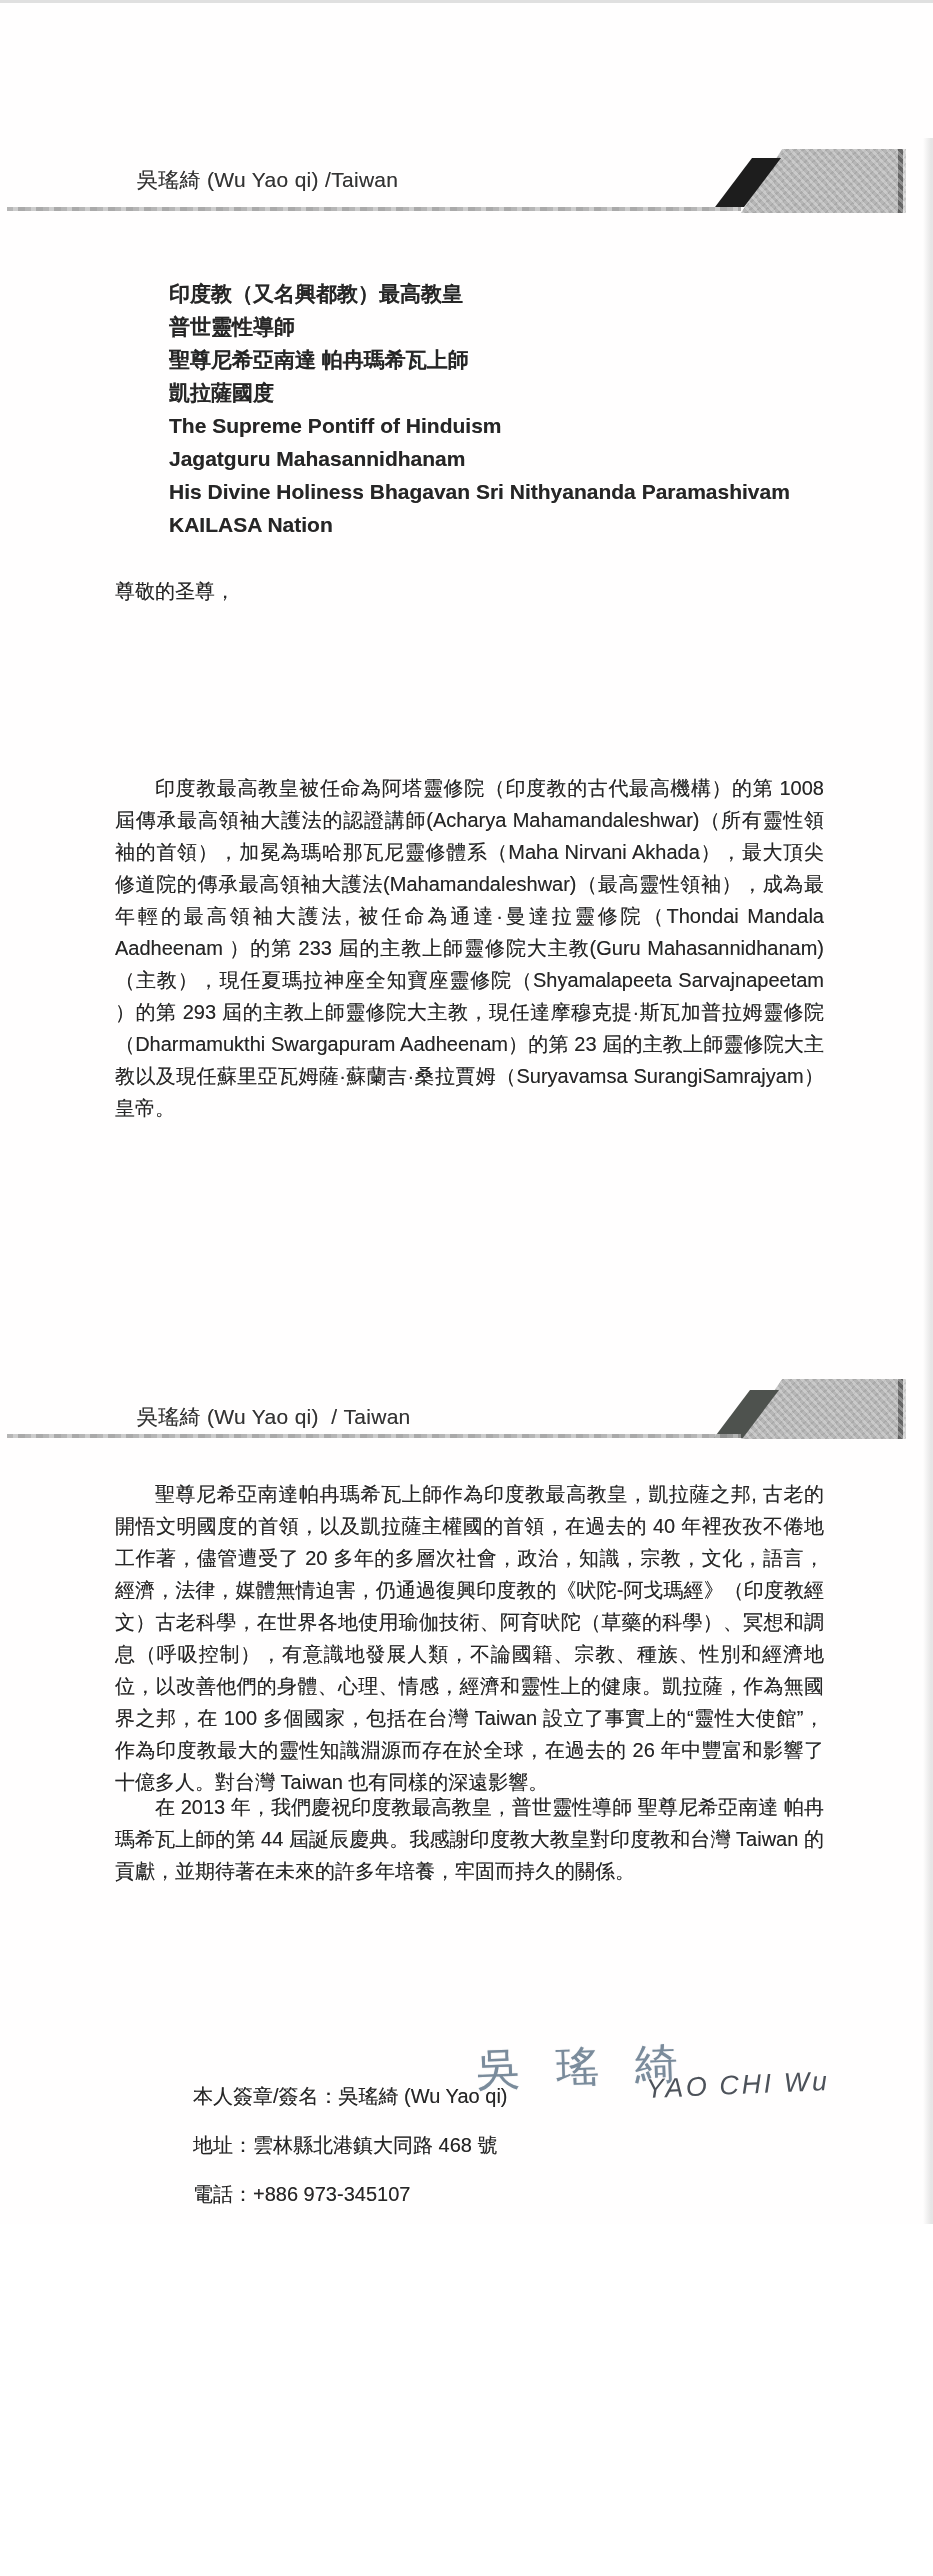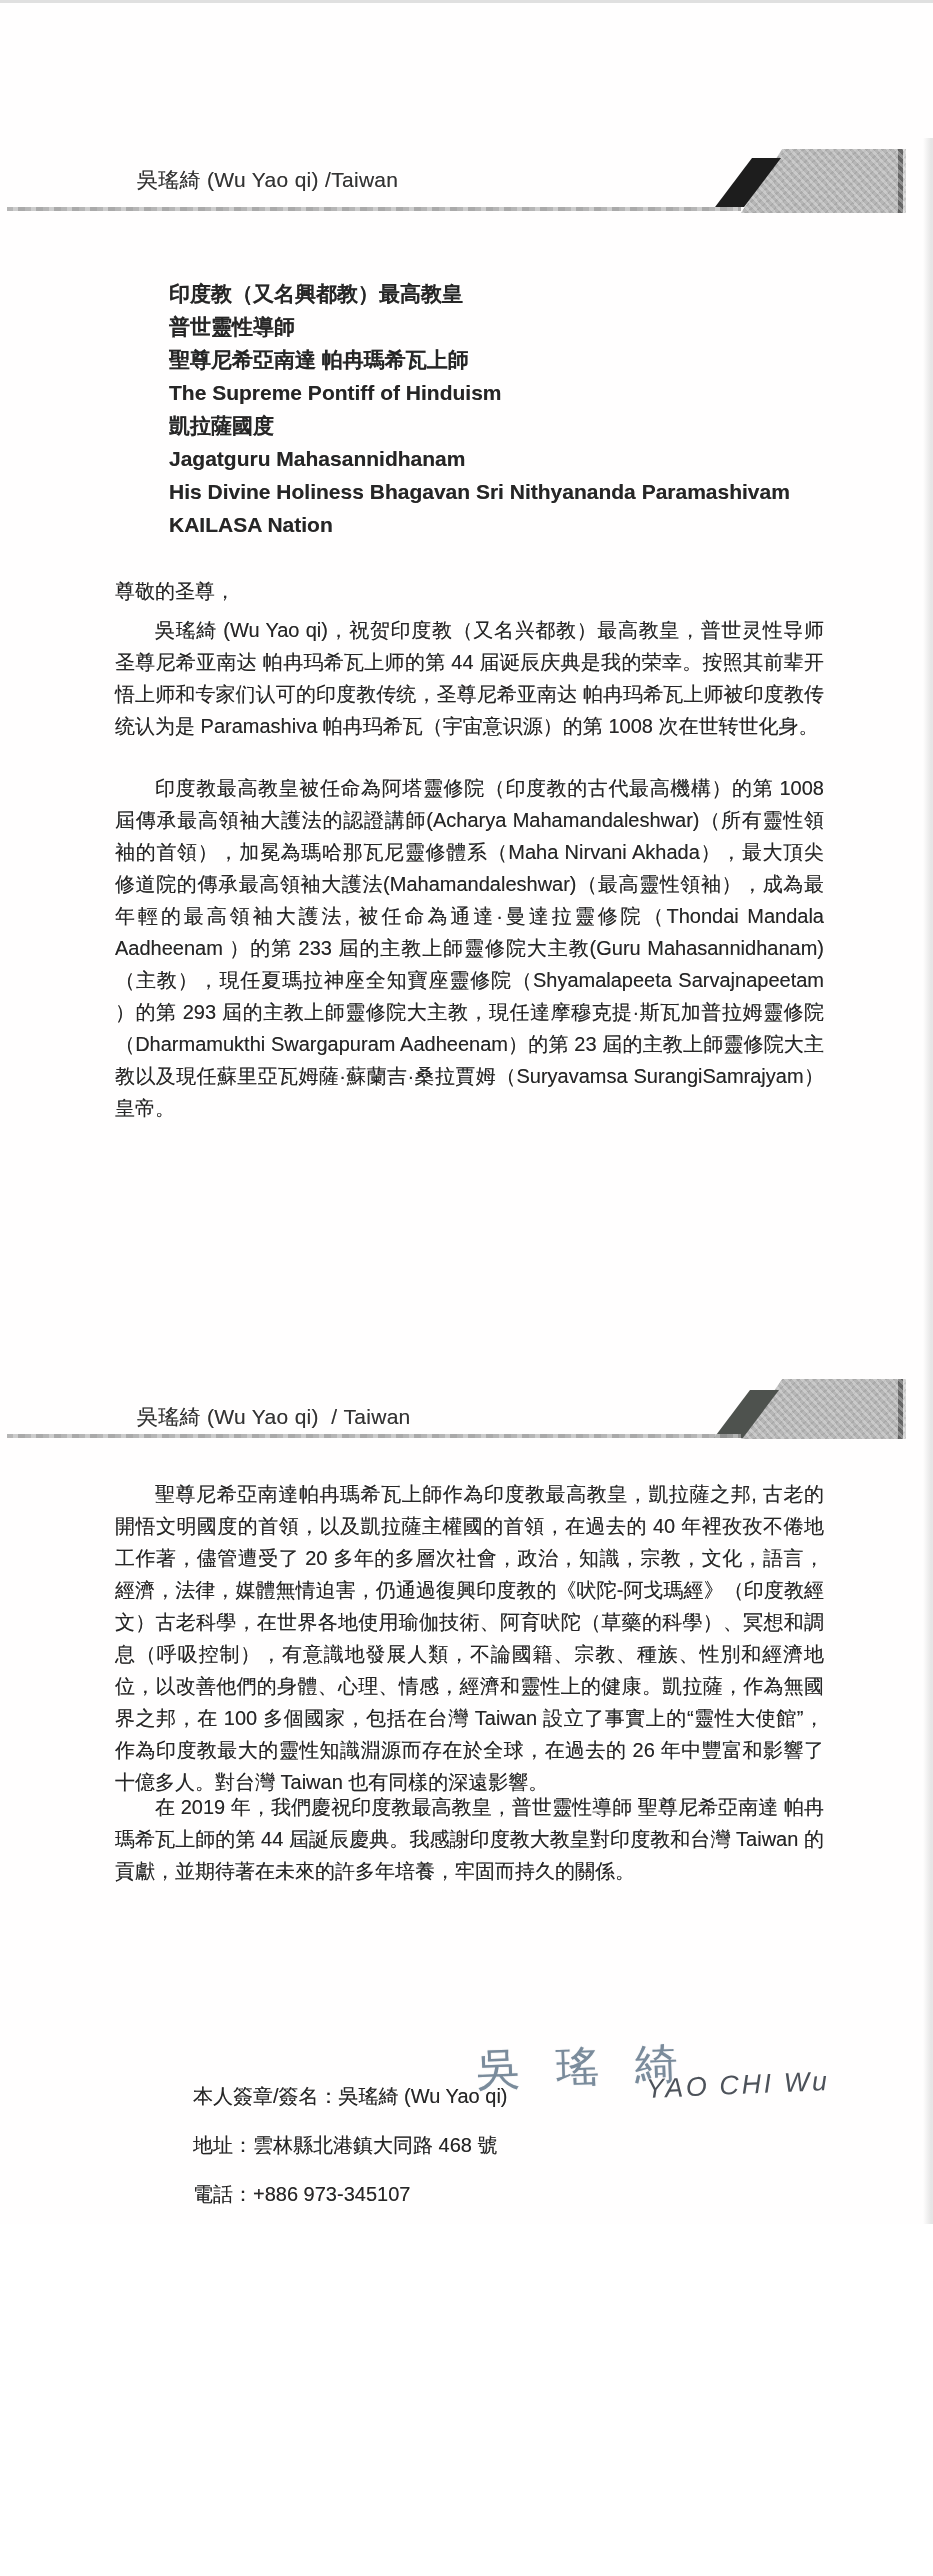--- a/index.html
+++ b/index.html
@@ -107,41 +107,40 @@
     <div class="header-name" style="top:166px;">吳瑤綺 (Wu Yao qi) /Taiwan</div>
     <div class="mark-light" style="top:149px;"></div>
     <div class="mark-dark" style="left:752px;top:158px;"></div>
     <div class="header-rule" style="top:207px;"></div>
   </div>
 
   <div class="recipient">
     <div class="r-line">印度教（又名興都教）最高教皇</div>
     <div class="r-line">普世靈性導師</div>
     <div class="r-line">聖尊尼希亞南達 帕冉瑪希瓦上師</div>
+    <div class="r-line">凱拉薩國度</div>
     <div class="r-line">The Supreme Pontiff of Hinduism</div>
-    <div class="r-line">凱拉薩國度</div>
     <div class="r-line">Jagatguru Mahasannidhanam</div>
     <div class="r-line">His Divine Holiness Bhagavan Sri Nithyananda Paramashivam</div>
     <div class="r-line">KAILASA Nation</div>
   </div>
 
   <div class="salutation">尊敬的圣尊，</div>
 
-  <div class="para p1a">吳瑤綺 (Wu Yao qi)，祝贺印度教（又名兴都教）最高教皇，普世灵性导师 圣尊尼希亚南达 帕冉玛希瓦上师的第 44 届诞辰庆典是我的荣幸。按照其前辈开悟上师和专家们认可的印度教传统，圣尊尼希亚南达 帕冉玛希瓦上师被印度教传统认为是 Paramashiva 帕冉玛希瓦（宇宙意识源）的第 1008 次在世转世化身。</div>
   <div class="para p1b">印度教最高教皇被任命為阿塔靈修院（印度教的古代最高機構）的第 1008 屆傳承最高領袖大護法的認證講師(Acharya Mahamandaleshwar)（所有靈性領袖的首領），加冕為瑪哈那瓦尼靈修體系（Maha Nirvani Akhada），最大頂尖修道院的傳承最高領袖大護法(Mahamandaleshwar)（最高靈性領袖），成為最年輕的最高領袖大護法, 被任命為通達·曼達拉靈修院（Thondai Mandala Aadheenam ）的第 233 屆的主教上師靈修院大主教(Guru Mahasannidhanam)（主教），現任夏瑪拉神座全知寶座靈修院（Shyamalapeeta Sarvajnapeetam ）的第 293 屆的主教上師靈修院大主教，現任達摩穆克提·斯瓦加普拉姆靈修院（Dharmamukthi Swargapuram Aadheenam）的第 23 屆的主教上師靈修院大主教以及現任蘇里亞瓦姆薩·蘇蘭吉·桑拉賈姆（Suryavamsa SurangiSamrajyam）皇帝。</div>
 
   <div>
     <div class="header-name" style="top:1403px;">吳瑤綺 (Wu Yao qi)  / Taiwan</div>
     <div class="mark-light" style="top:1379px;height:60px;"></div>
     <div class="mark-dark p2" style="left:750px;top:1390px;height:48px;"></div>
     <div class="header-rule" style="top:1434px;"></div>
   </div>
 
   <div class="para p2a">聖尊尼希亞南達帕冉瑪希瓦上師作為印度教最高教皇，凱拉薩之邦, 古老的開悟文明國度的首領，以及凱拉薩主權國的首領，在過去的 40 年裡孜孜不倦地工作著，儘管遭受了 20 多年的多層次社會，政治，知識，宗教，文化，語言，經濟，法律，媒體無情迫害，仍通過復興印度教的《吠陀-阿戈瑪經》（印度教經文）古老科學，在世界各地使用瑜伽技術、阿育吠陀（草藥的科學）、冥想和調息（呼吸控制），有意識地發展人類，不論國籍、宗教、種族、性別和經濟地位，以改善他們的身體、心理、情感，經濟和靈性上的健康。凱拉薩，作為無國界之邦，在 100 多個國家，包括在台灣 Taiwan 設立了事實上的“靈性大使館”，作為印度教最大的靈性知識淵源而存在於全球，在過去的 26 年中豐富和影響了十億多人。對台灣 Taiwan 也有同樣的深遠影響。</div>
-  <div class="para p2b">在 2019 年，我們慶祝印度教最高教皇，普世靈性導師 聖尊尼希亞南達 帕冉瑪希瓦上師的第 44 屆誕辰慶典。我感謝印度教大教皇對印度教和台灣 Taiwan 的貢獻，並期待著在未來的許多年培養，牢固而持久的關係。</div>
+  <div class="para p2b">在 2013 年，我們慶祝印度教最高教皇，普世靈性導師 聖尊尼希亞南達 帕冉瑪希瓦上師的第 44 屆誕辰慶典。我感謝印度教大教皇對印度教和台灣 Taiwan 的貢獻，並期待著在未來的許多年培養，牢固而持久的關係。</div>
 
   <div>
     <div class="sig-line" style="top:2083px;">本人簽章/簽名：吳瑤綺 (Wu Yao qi)</div>
     <div class="hand-cn">吳 瑤 綺</div>
     <div class="hand-en">YAO CHI Wu</div>
     <div class="sig-line" style="top:2132px;">地址：雲林縣北港鎮大同路 468 號</div>
     <div class="sig-line" style="top:2181px;">電話：+886 973-345107</div>
     <div class="sig-line" style="top:2230px;">地區/城市：Taiwan</div>
     <div class="sig-line" style="top:2281px;">簽署日期：      2021      年  1  月      16  日</div>
   </div>

